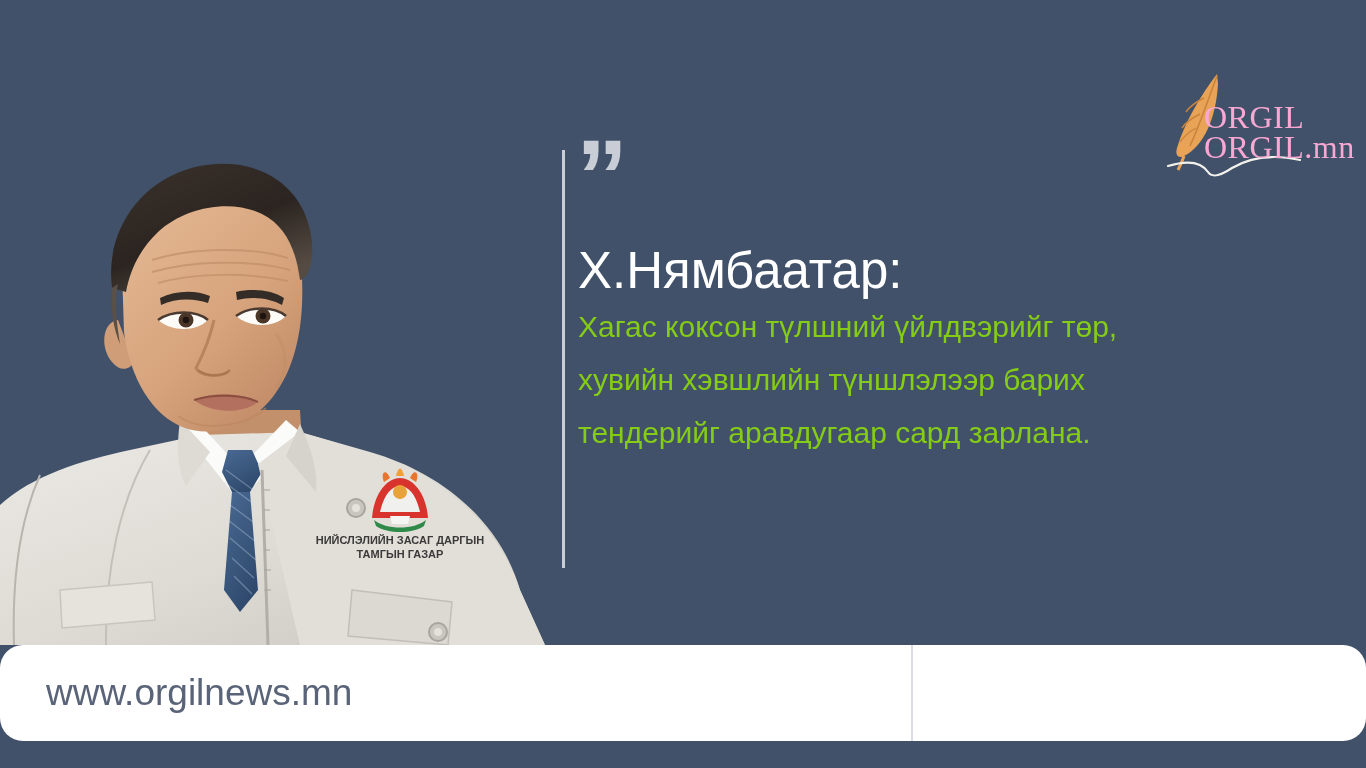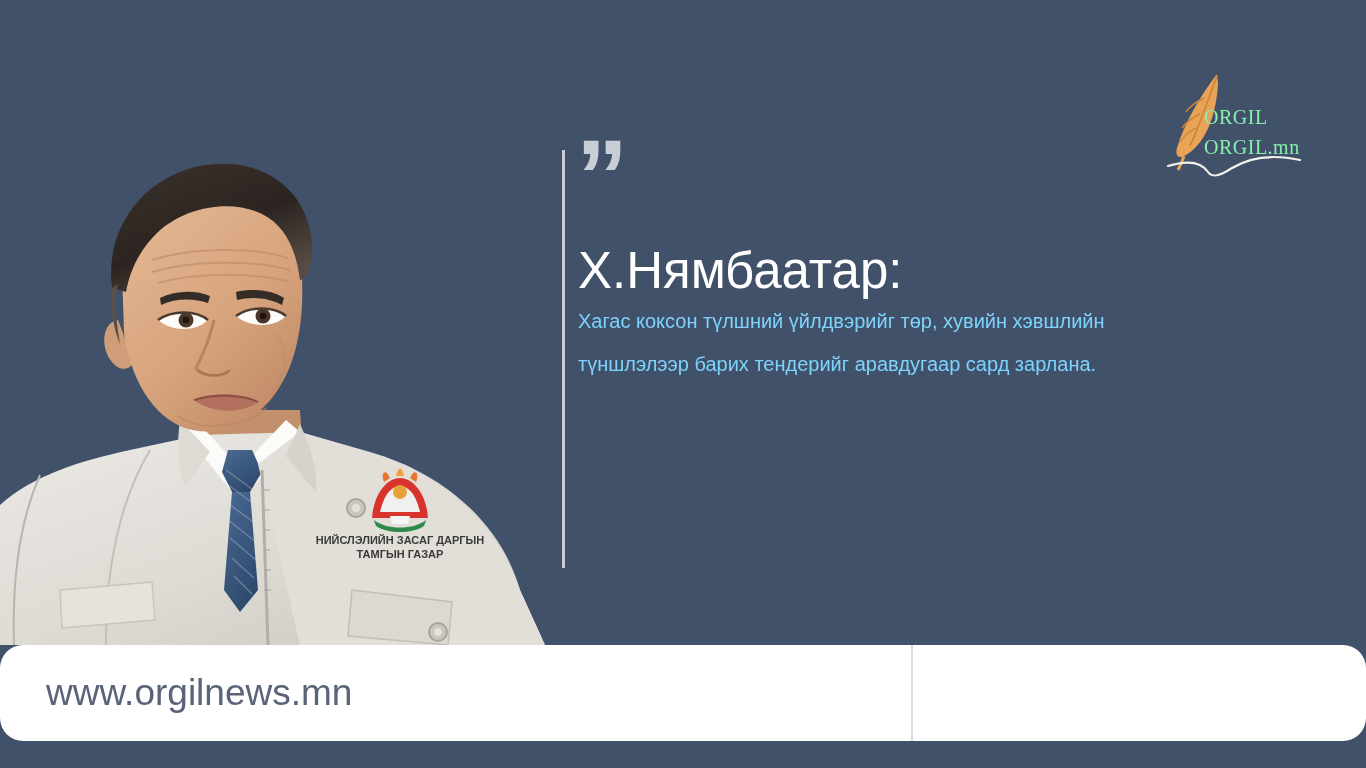--- a/index.html
+++ b/index.html
@@ -36,33 +36,33 @@
     color:#c8cdd6;letter-spacing:2px;
     user-select:none;
   }
   .speaker{
     position:absolute;left:16px;top:78px;
     font-size:51px;line-height:1.05;color:#ffffff;
     font-weight:400;letter-spacing:0px;white-space:nowrap;margin-top:16px;
   }
   .quote-text{
     position:absolute;left:16px;top:150px;width:600px;
-    font-size:20px;line-height:43px;color:#7dd3fc;
+    font-size:30px;line-height:53px;color:#84cc16;
     font-weight:400;
   }
 
   
   .logo{
     position:absolute;left:1160px;top:62px;width:170px;height:120px;
   }
   .logo svg{display:block;}
   .logo-text{
     position:absolute;left:44px;top:40px;
     font-family:"Liberation Serif", serif;
-    color:#86efac;font-size:20px;line-height:30px;
+    color:#f9a8d4;font-size:32px;line-height:30px;
     letter-spacing:0.5px;
   }
   .logo-text div{white-space:nowrap;}
 
   
   .footer{
     position:absolute;left:0;top:645px;width:1366px;height:96px;
     background:#ffffff;
     border-radius:23px;
   }

